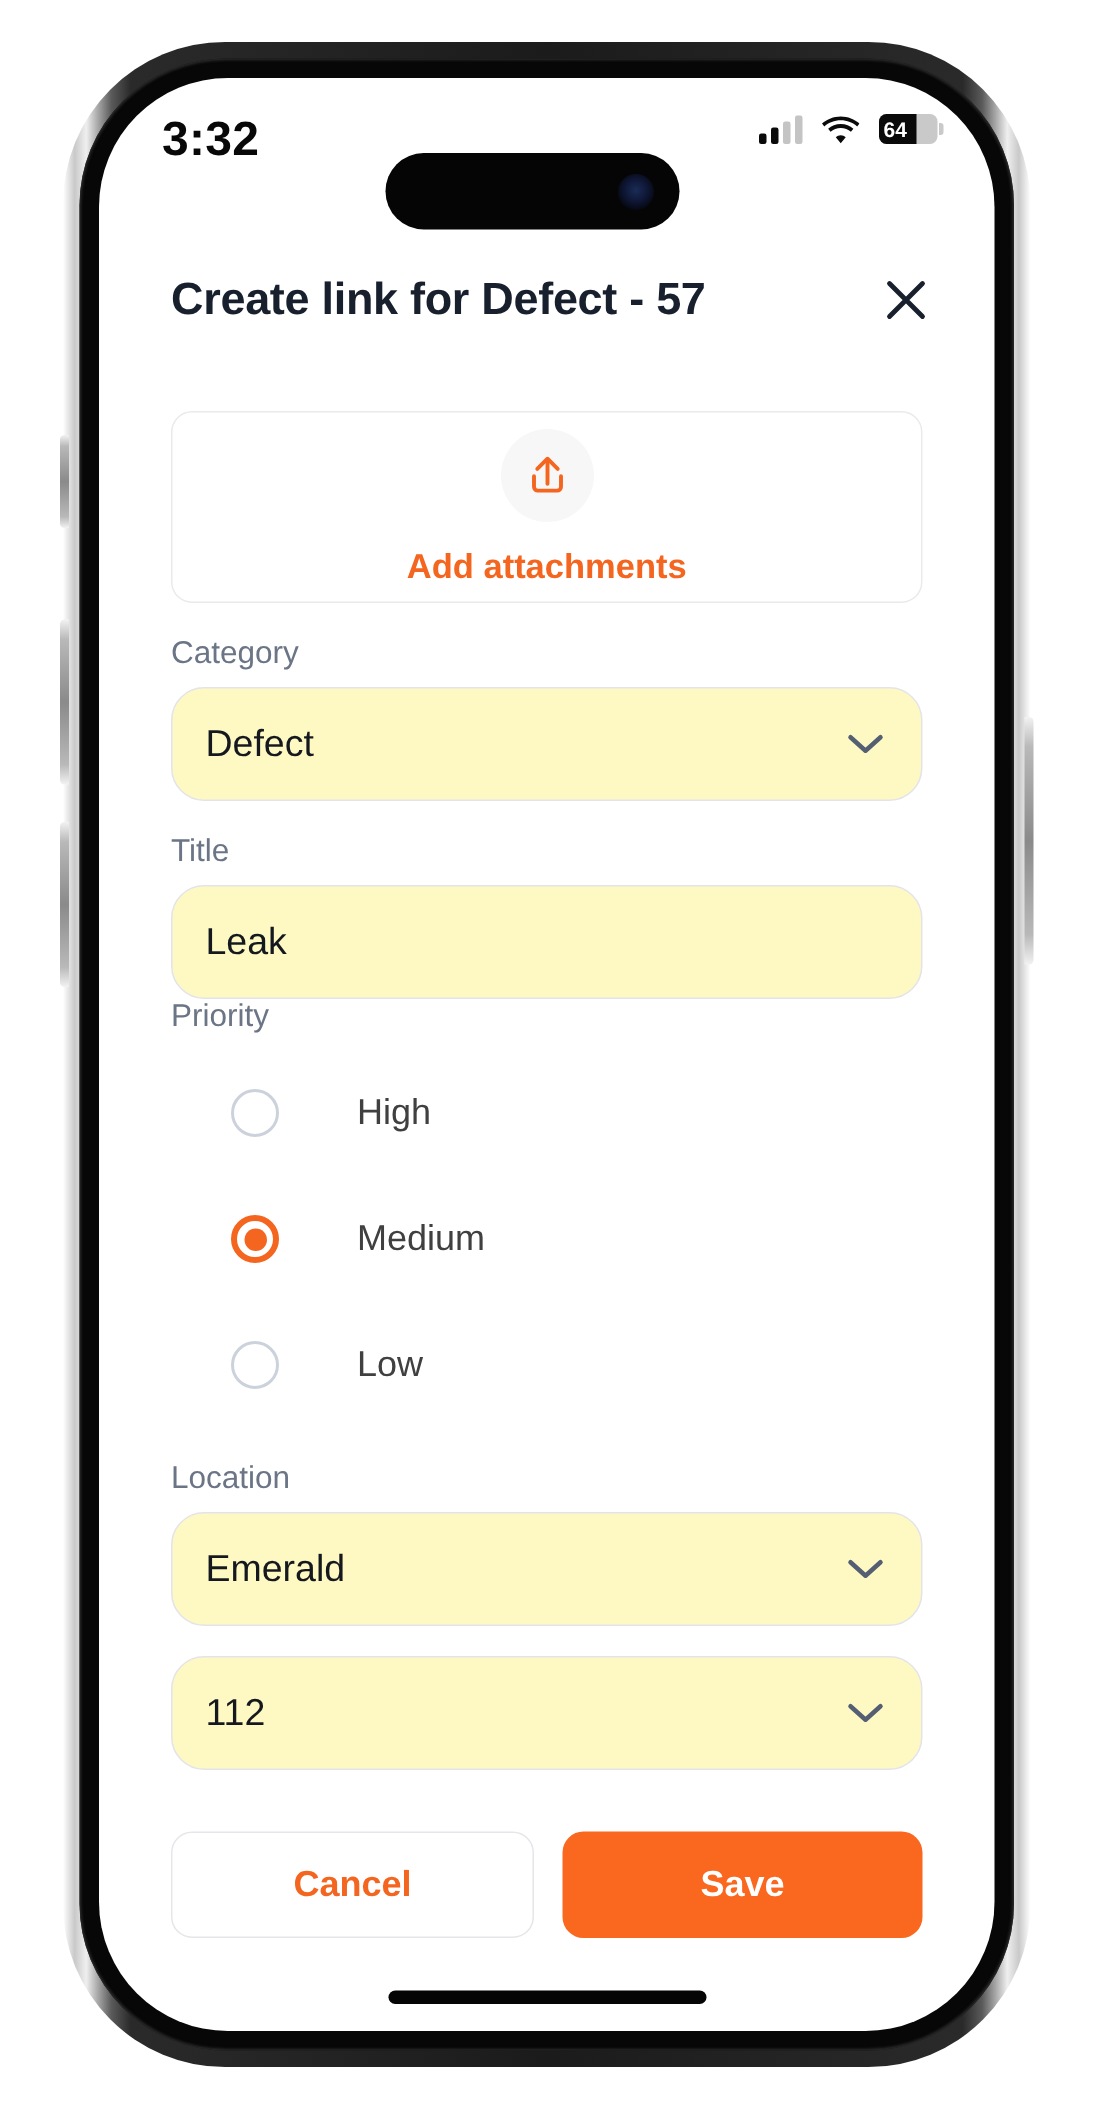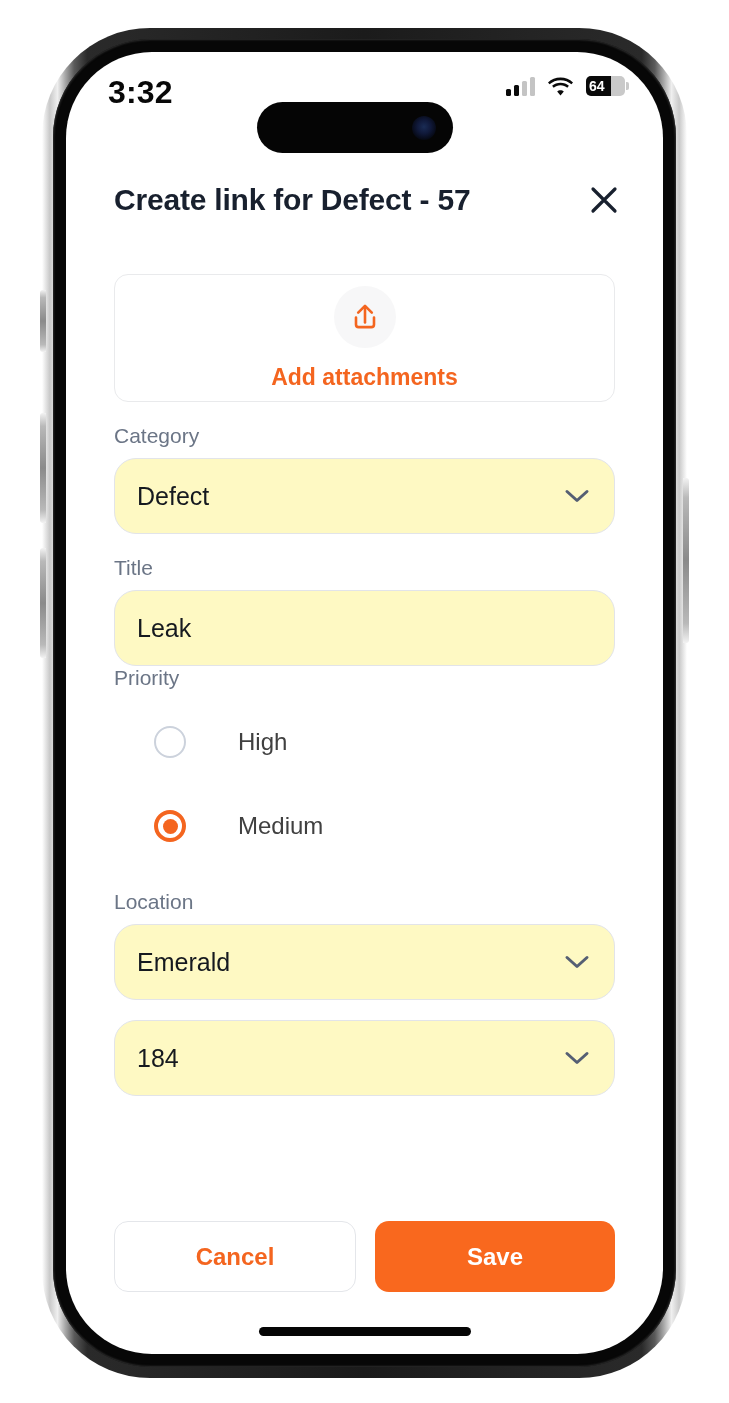--- a/index.html
+++ b/index.html
@@ -394,37 +394,41 @@
           <div class="radio-row">
             <span class="radio-dot"></span>
             <span class="radio-label">High</span>
           </div>
 
           <div class="radio-row">
             <span class="radio-dot checked"></span>
             <span class="radio-label">Medium</span>
           </div>
 
+          <div class="radio-row">
+            <span class="radio-dot"></span>
+            <span class="radio-label">Low</span>
+          </div>
 
         </div>
       </div>
 
       <div class="field-group">
         <div class="field-label">Location</div>
         <div class="field-control">
           <span class="value">Emerald</span>
           <span class="chevron">
             <svg width="26" height="16" viewBox="0 0 26 16">
               <path d="M3 3.5 L13 12.5 L23 3.5" stroke="#555f73" stroke-width="3" stroke-linecap="round" stroke-linejoin="round" fill="none"></path>
             </svg>
           </span>
         </div>
 
         <div class="field-control" id="second-location">
-          <span class="value">184</span>
+          <span class="value">112</span>
           <span class="chevron">
             <svg width="26" height="16" viewBox="0 0 26 16">
               <path d="M3 3.5 L13 12.5 L23 3.5" stroke="#555f73" stroke-width="3" stroke-linecap="round" stroke-linejoin="round" fill="none"></path>
             </svg>
           </span>
         </div>
       </div>
 
     </div>
 

